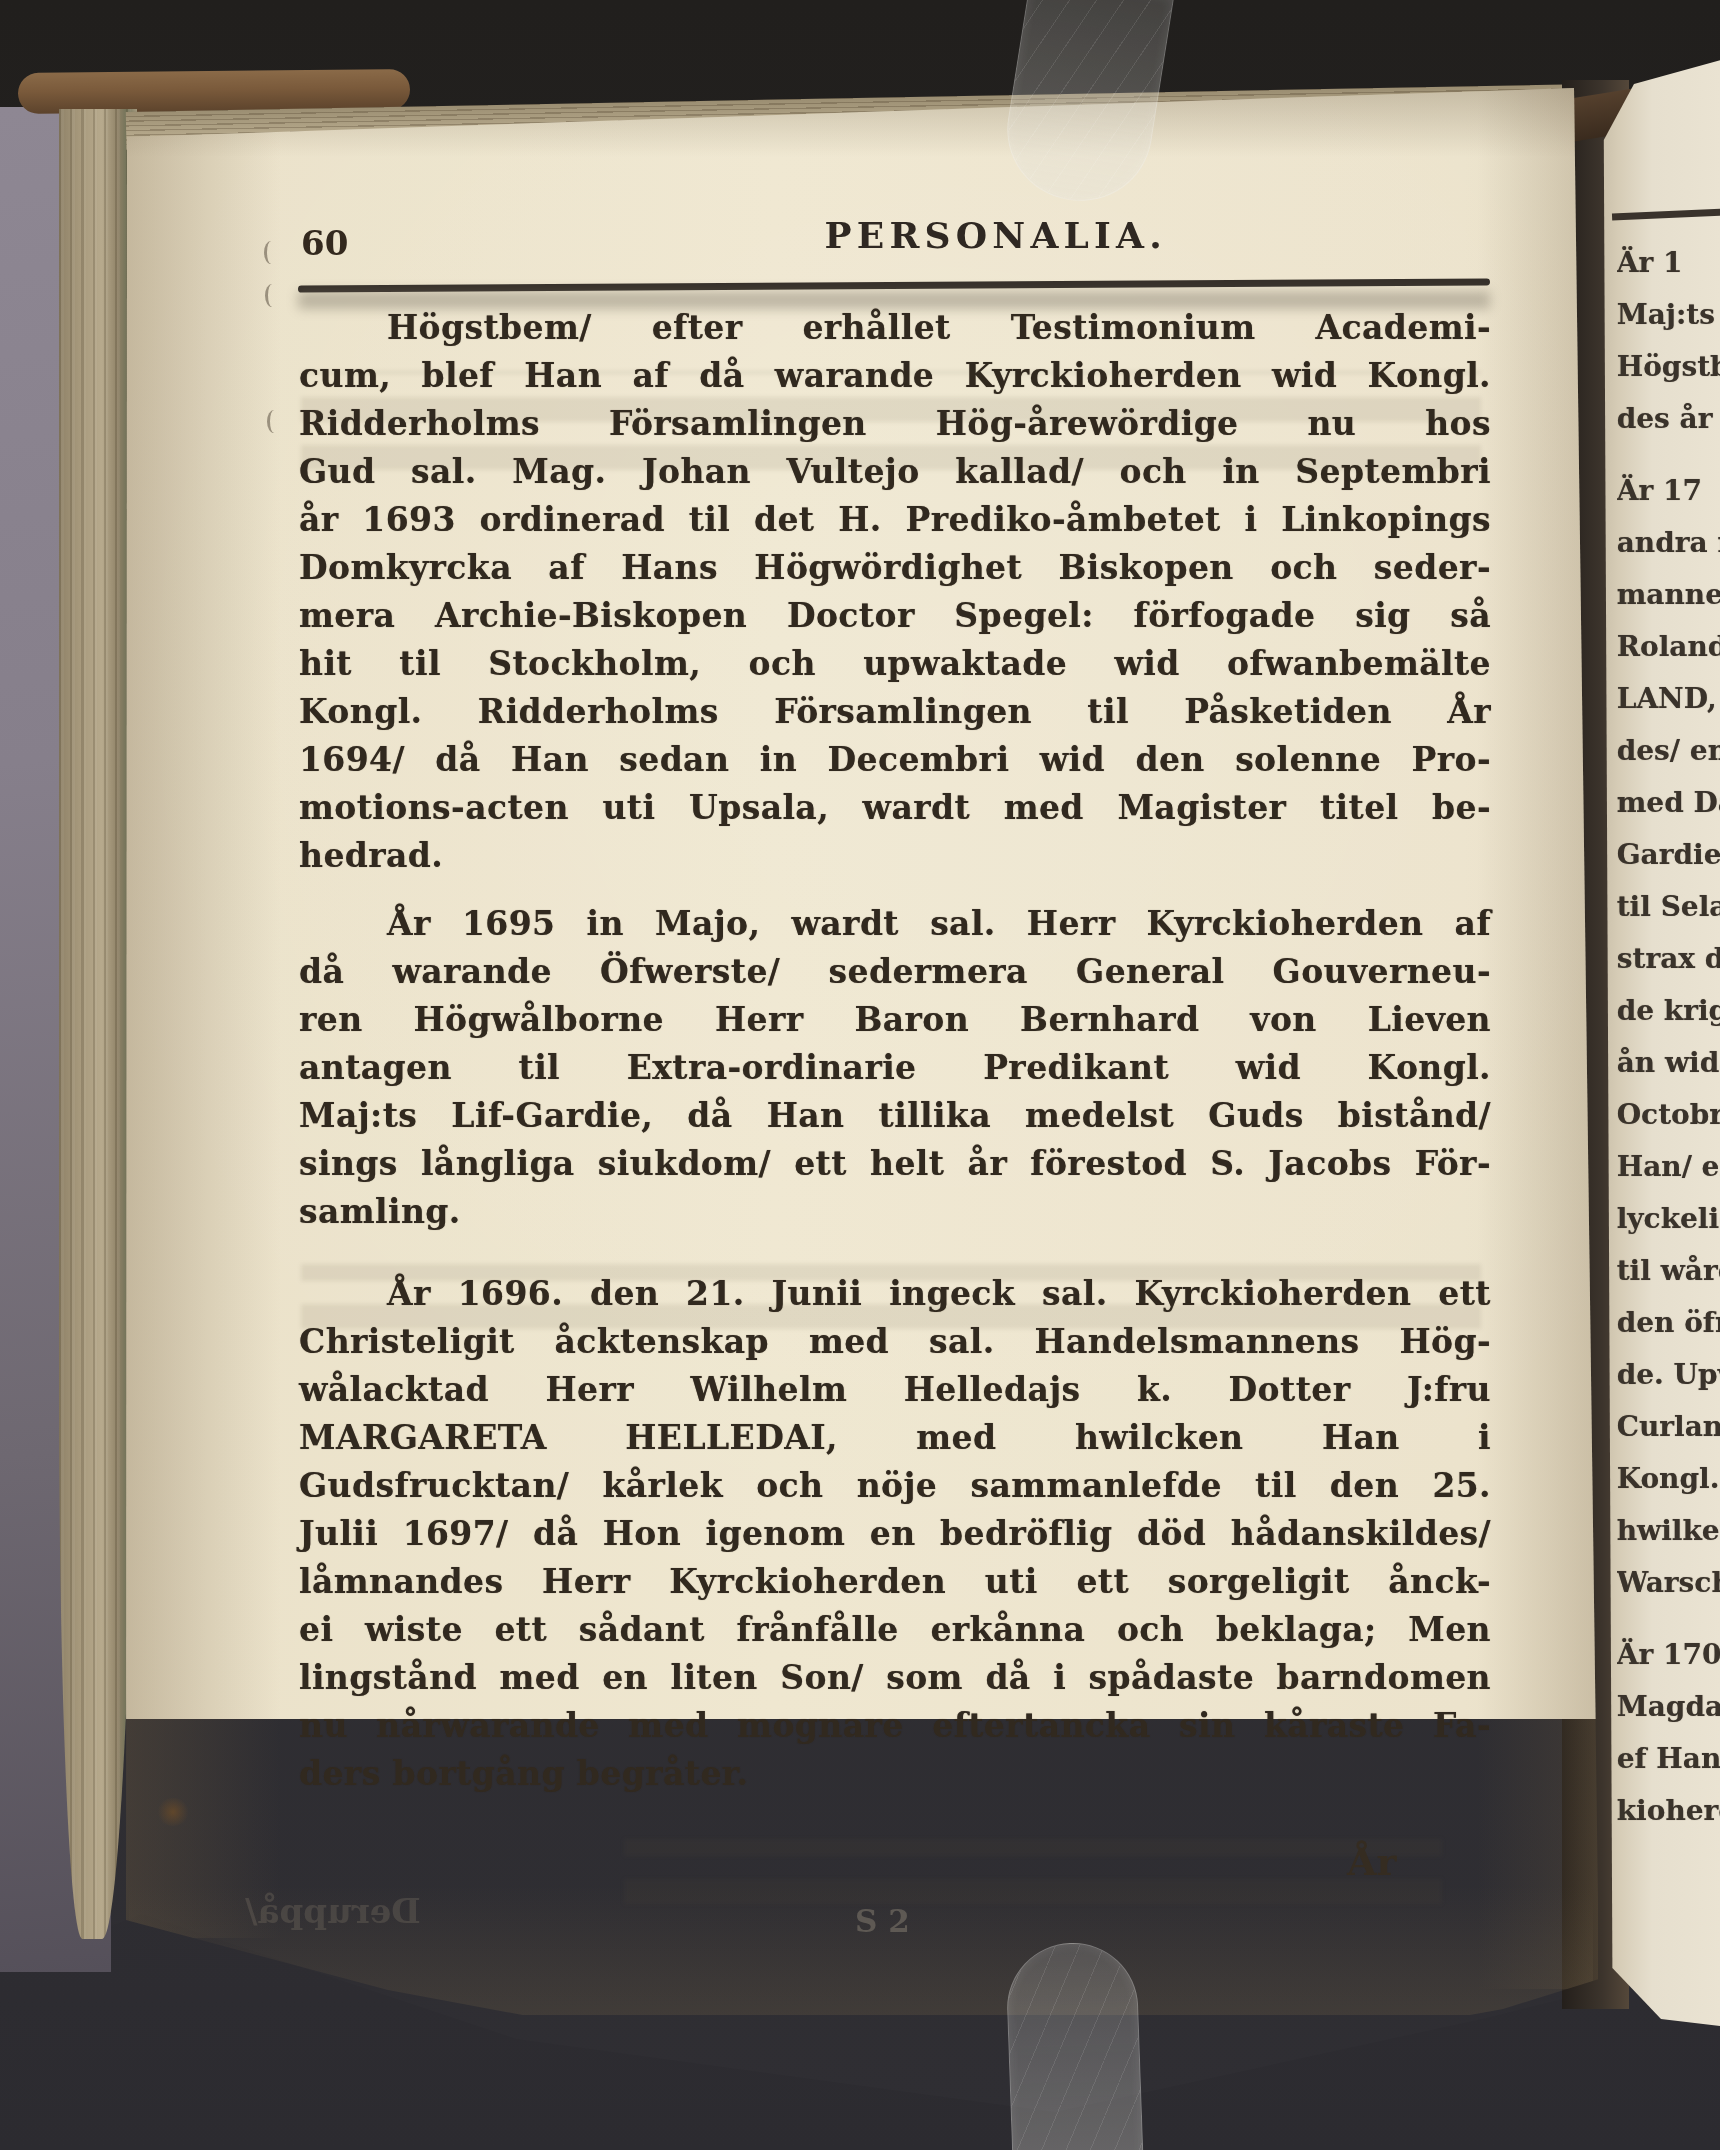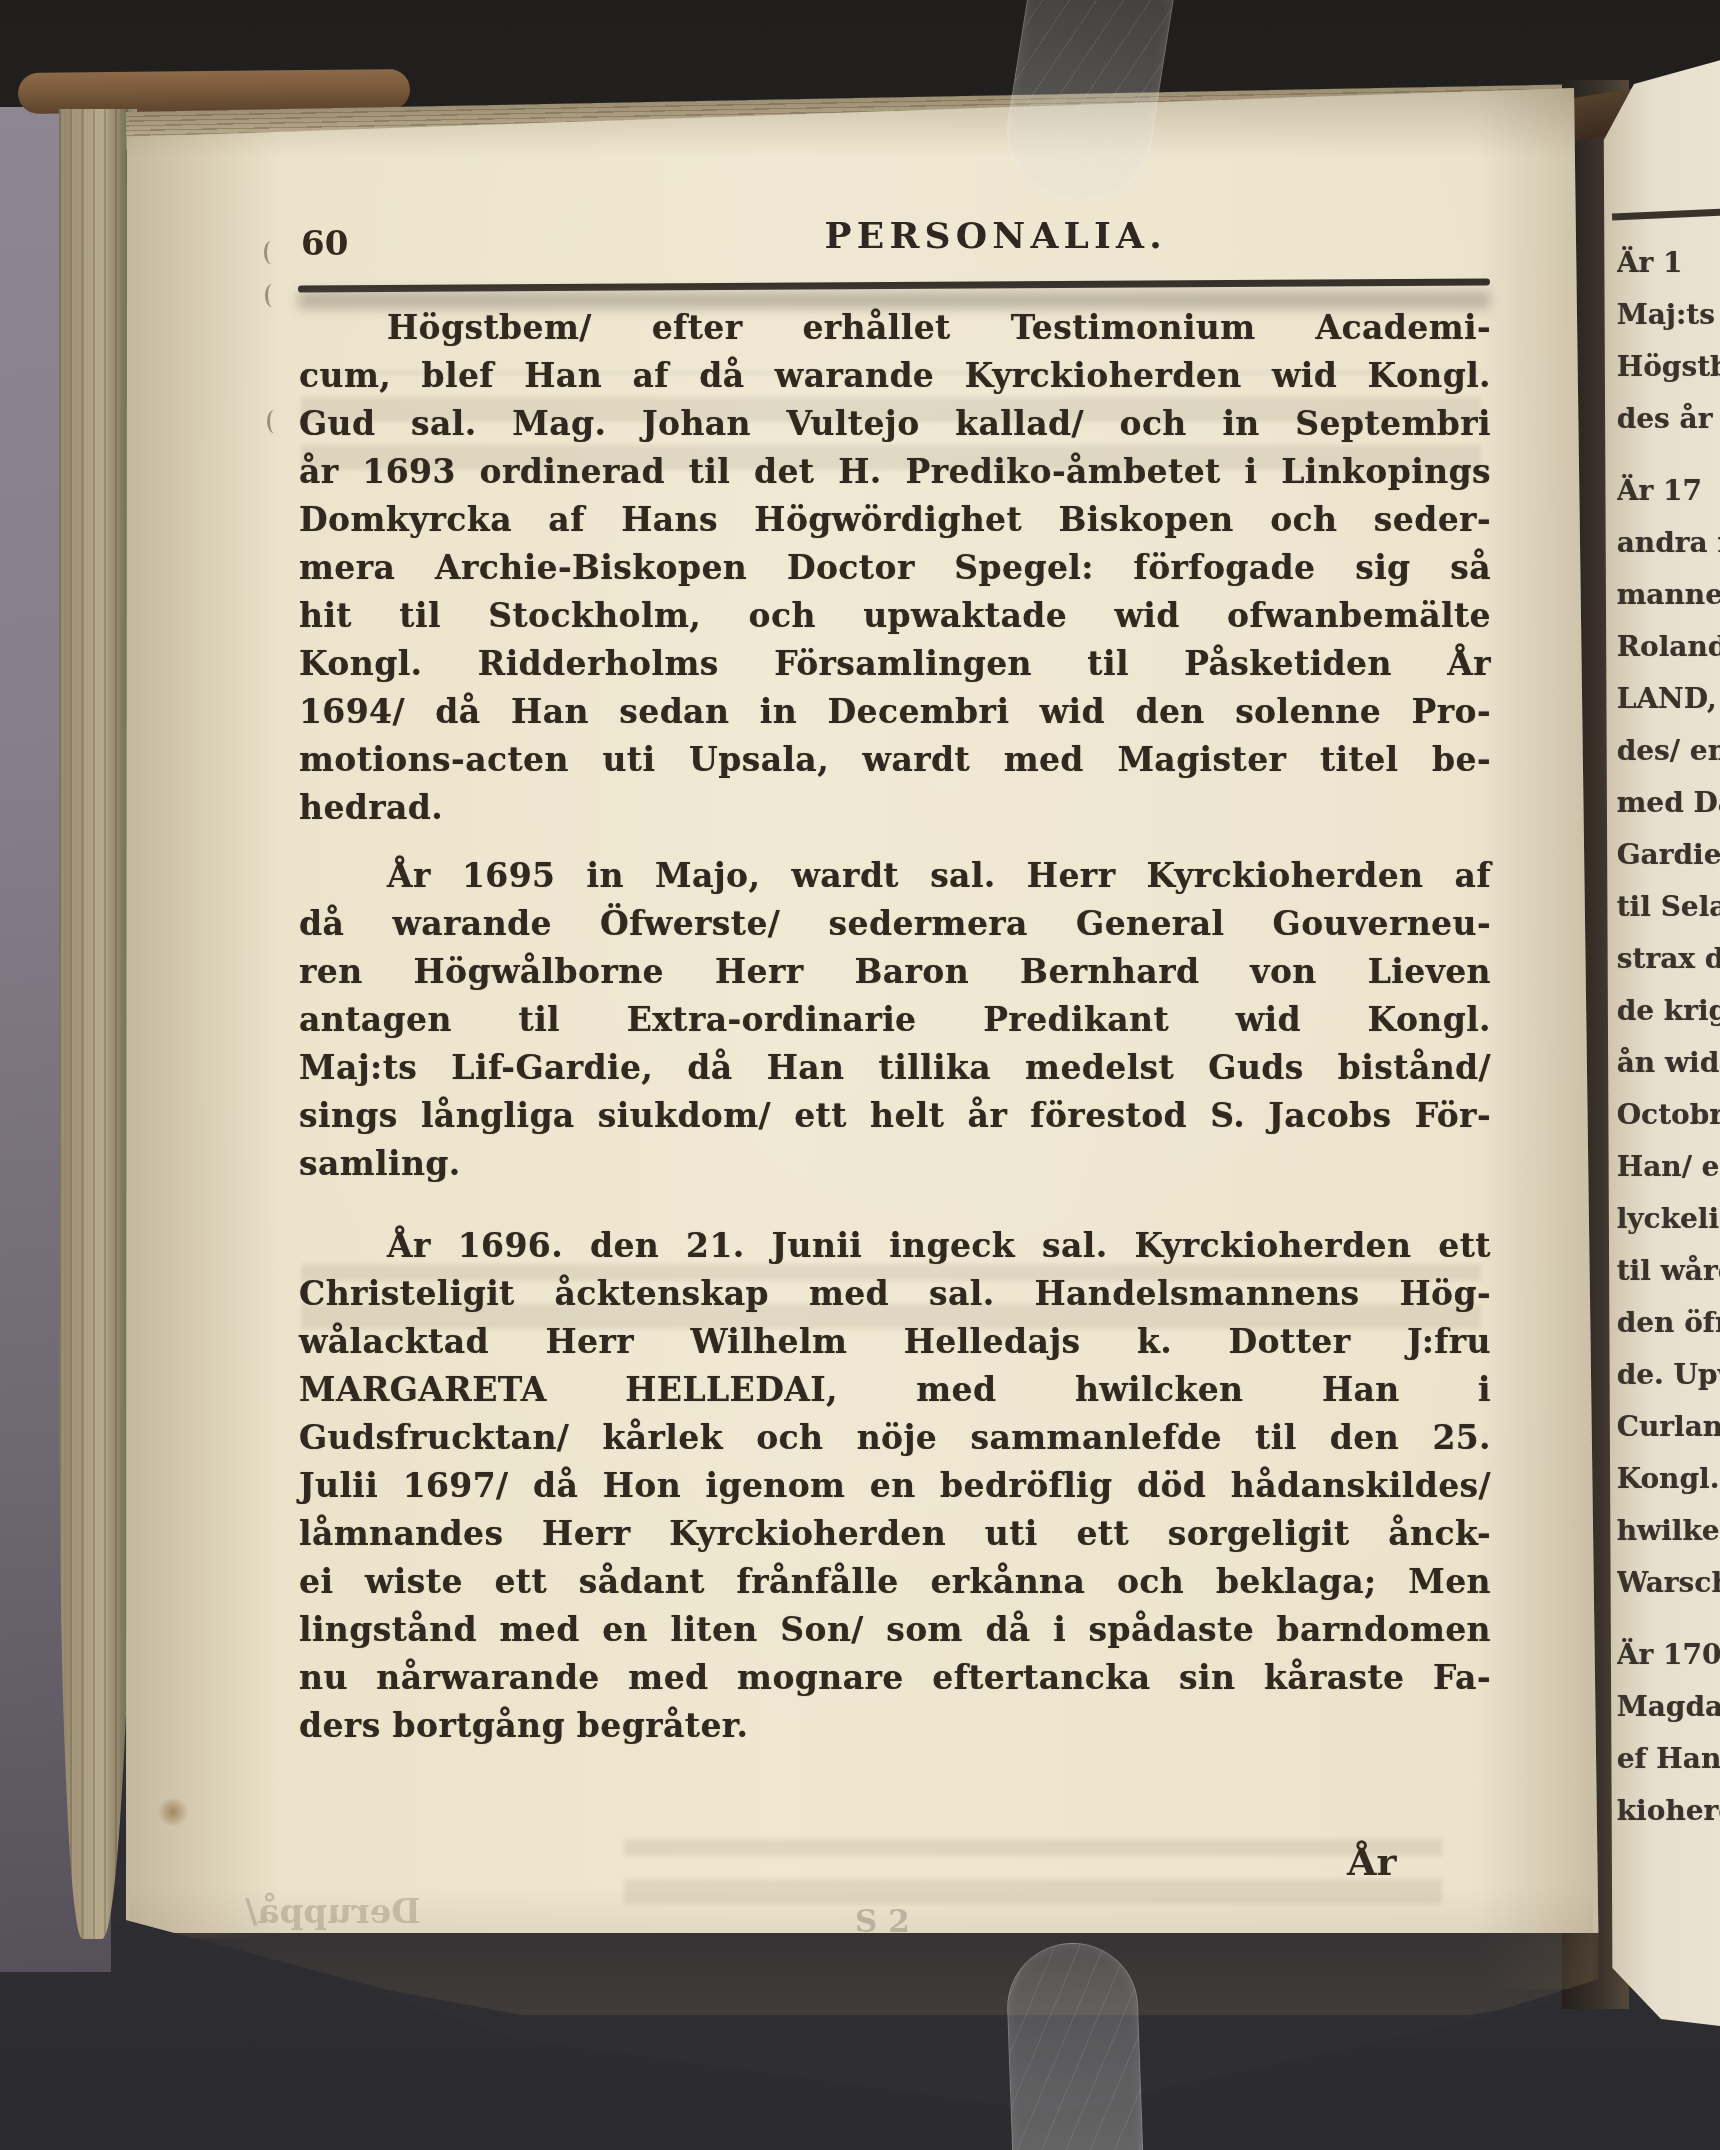--- a/index.html
+++ b/index.html
@@ -33,21 +33,21 @@
        repeating-linear-gradient(0deg,rgba(70,55,35,.28) 0 1.3px,transparent 1.3px 4.7px),
        linear-gradient(180deg,#9b8e72 0%,#b2a588 55%,#c0b396 100%);}
 
   
   #gutter-slot{left:1562px;top:80px;width:67px;height:1929px;
      background:linear-gradient(90deg,#241f1b 0%,#3c342c 60%,#55483a 100%);}
   #gutter-wedge{left:1565px;top:88px;width:146px;height:43px;transform:rotate(-9deg);
      background:linear-gradient(180deg,#55402d,#3a2b1e);}
 
   
-  #main-page{left:0;top:0;width:1721px;height:1933px;
+  #main-page{left:0;top:0;width:1721px;height:1719px;
      clip-path:polygon(127px 137px,1574px 88px,1599px 1979px,1503px 2009px,991px 2102px,388px 1990px,126px 1920px);
      background:
        radial-gradient(ellipse at 55% 40%,rgba(255,255,255,.10),transparent 70%),
        linear-gradient(90deg,#e2d7bd 0%,#ebe2ca 12%,#efe7d0 45%,#ece3cc 85%,#e2d8c0 100%);}
   .shade{pointer-events:none;}
   #gutter-shade{left:126px;top:129px;width:155px;height:1809px;
      background:linear-gradient(90deg,rgba(115,95,65,.30),rgba(115,95,65,0));}
   #fore-shade{left:1477px;top:86px;width:121px;height:1903px;
      background:linear-gradient(90deg,rgba(115,95,65,0),rgba(115,95,65,.25));}
   #bottom-shade{left:129px;top:1886px;width:1464px;height:129px;
@@ -135,20 +135,21 @@
 
     <div class="abs" id="pg-num">60</div>
     <div class="abs" id="title">PERSONALIA.</div>
     <div class="abs" id="rule"></div>
     <div class="abs" id="rule-smudge"></div>
 
     <div class="abs" id="text-block">
       <div id="p1">
         <div class="ln p-first">Högstbem/ efter erhållet Testimonium Academi-</div>
         <div class="ln">cum, blef Han af då warande Kyrckioherden wid Kongl.</div>
+        <div class="ln">Ridderholms Församlingen Hög-årewördige nu hos</div>
         <div class="ln">Gud sal. Mag. Johan Vultejo kallad/ och in Septembri</div>
         <div class="ln">år 1693 ordinerad til det H. Prediko-åmbetet i Linkopings</div>
         <div class="ln">Domkyrcka af Hans Högwördighet Biskopen och seder-</div>
         <div class="ln">mera Archie-Biskopen Doctor Spegel: förfogade sig så</div>
         <div class="ln">hit til Stockholm, och upwaktade wid ofwanbemälte</div>
         <div class="ln">Kongl. Ridderholms Församlingen til Påsketiden År</div>
         <div class="ln">1694/ då Han sedan in Decembri wid den solenne Pro-</div>
         <div class="ln">motions-acten uti Upsala, wardt med Magister titel be-</div>
         <div class="ln end">hedrad.</div>
       </div>

